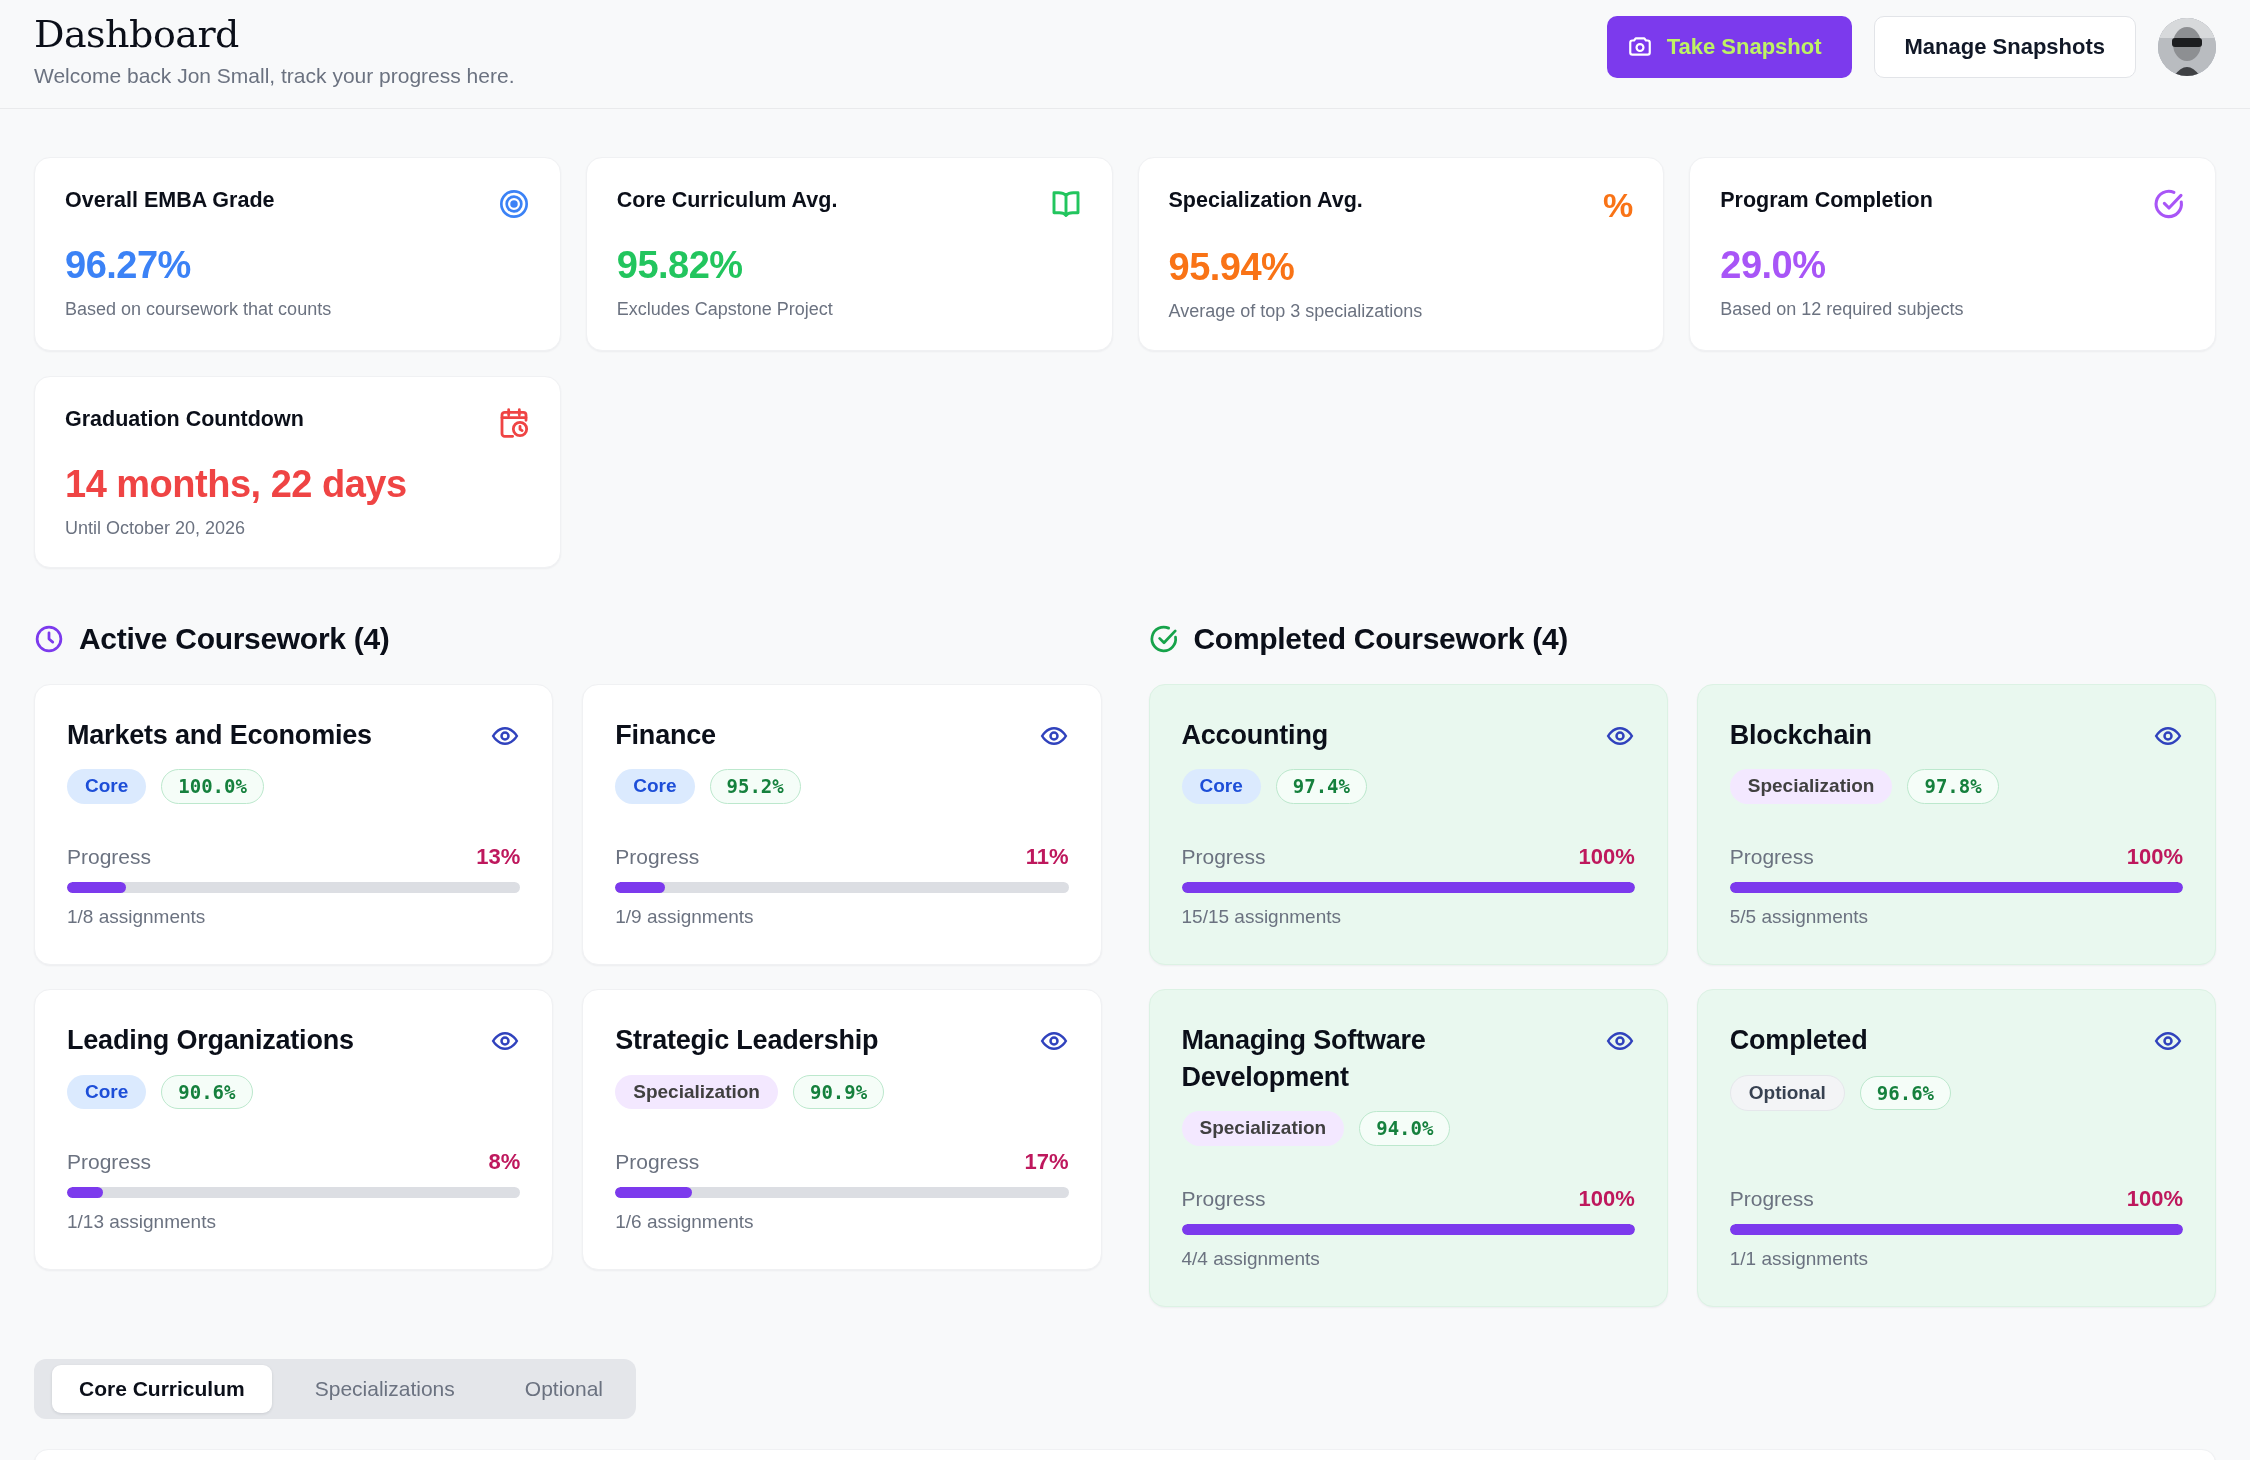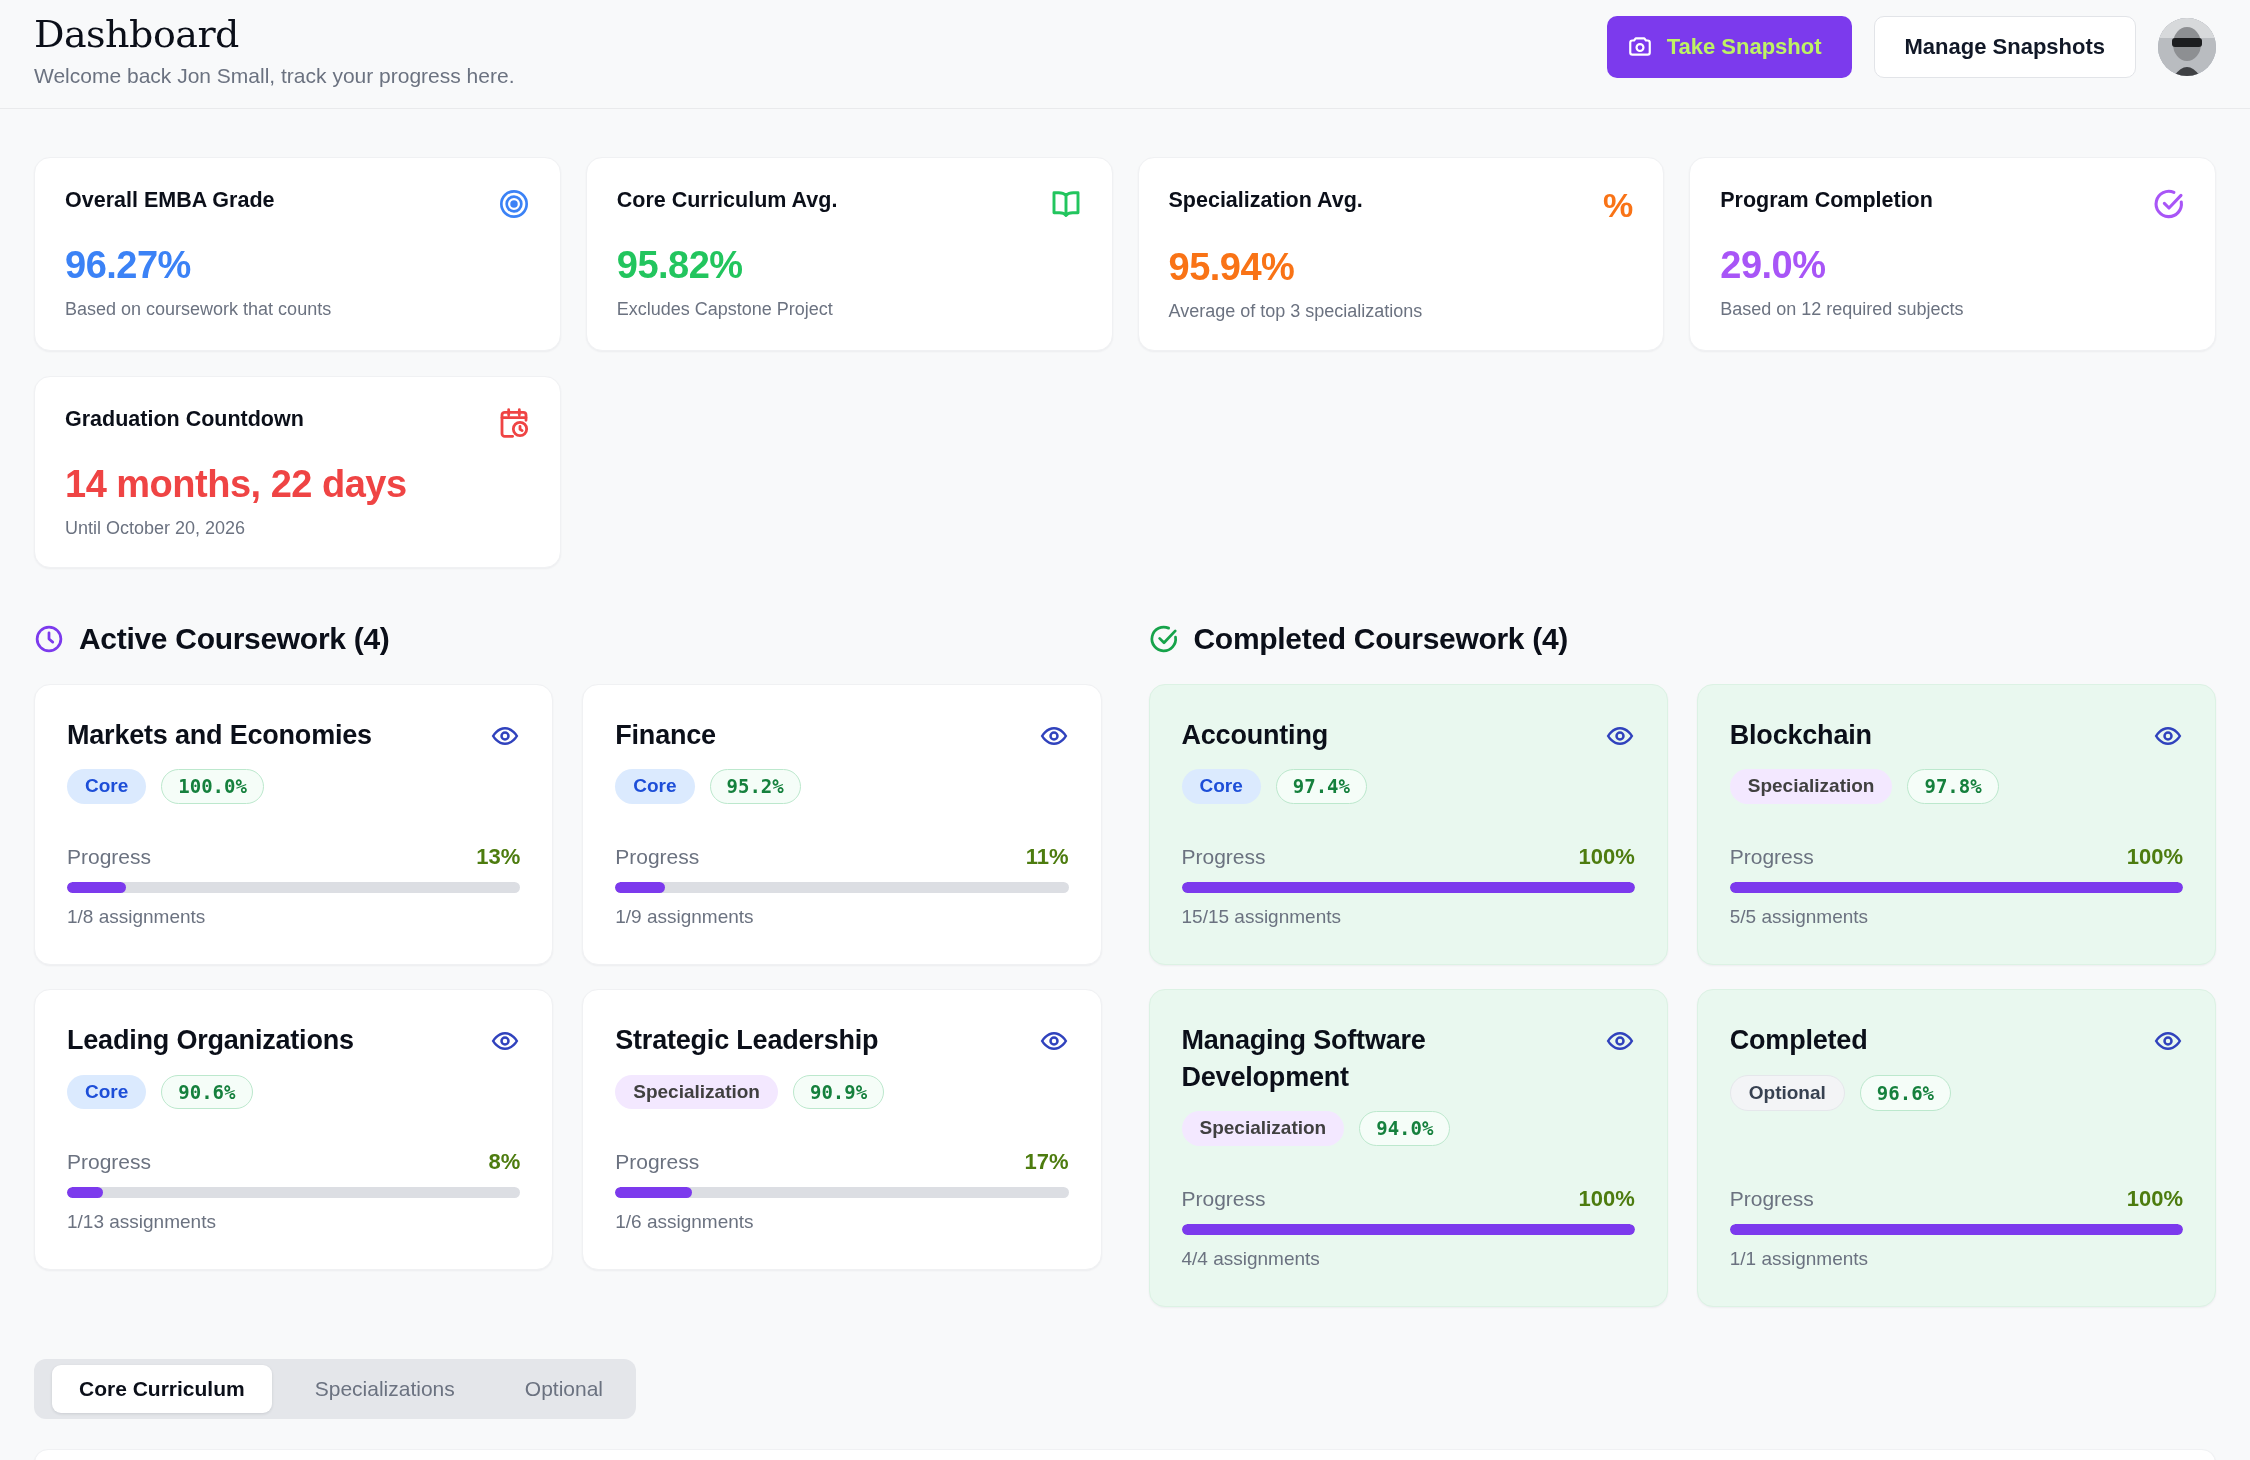--- a/index.html
+++ b/index.html
@@ -59,37 +59,37 @@
   .course-card {
     display:flex; flex-direction:column;
     background:#ffffff; border:1px solid #f0f1f3; border-radius:16px;
     padding:32px 32px 36px 32px; min-height:256px;
     box-shadow:0 1px 2px rgba(16,24,40,.05);
   }
   .course-card.completed { background:#e9f8ef; border-color:#dcf2e4; }
   .card-head { display:flex; justify-content:space-between; align-items:flex-start; gap:16px; }
   .course-title { font-size:27px; font-weight:700; color:#0b0f19; line-height:1.35; letter-spacing:-0.2px; }
   .eye-btn { flex:0 0 auto; cursor:pointer; margin-top:4px; line-height:0; }
-  .badge-row { display:flex; gap:15px; margin-top:16px; }
+  .badge-row { display:flex; gap:15px; margin-top:16px; align-items:center; }
   .badge {
     display:inline-flex; align-items:center; border-radius:999px;
     font-size:19px; padding:6px 18px; font-weight:700; line-height:1.2;
   }
   .badge-core { background:#dbeafe; color:#1d4ed8; }
   .badge-spec { background:#f3e8ff; color:#404040; }
   .badge-optional { background:#f3f4f6; color:#374151; font-weight:600; border:1px solid #e5e7eb; }
   .badge-grade {
     background:#f5fdf8; color:#15803d; border:1px solid #bce8cd;
     font-family:"DejaVu Sans Mono","Liberation Mono",monospace;
     font-weight:700; font-size:19px; padding:5px 16px;
   }
   .progress-block { margin-top:auto; padding-top:40px; }
   .progress-row { display:flex; justify-content:space-between; align-items:baseline; margin-bottom:12px; }
   .progress-label { font-size:21px; color:#6b7280; }
-  .progress-value { font-size:22px; font-weight:700; color:#4d7c0f; }
+  .progress-value { font-size:22px; font-weight:700; color:#be185d; }
   .bar { height:11px; border-radius:6px; background:#dcdee3; overflow:hidden; }
   .course-card.completed .bar { background:#d3e8db; }
   .bar-fill { height:100%; border-radius:6px; background:#7c3aed; }
   .assignments { margin-top:13px; font-size:19px; color:#6b7280; }
   
   .tabs {
     display:inline-flex; align-items:center; gap:4px;
     background:#e4e6ea; border-radius:12px; padding:6px;
     margin:52px 0 0 34px;
   }

